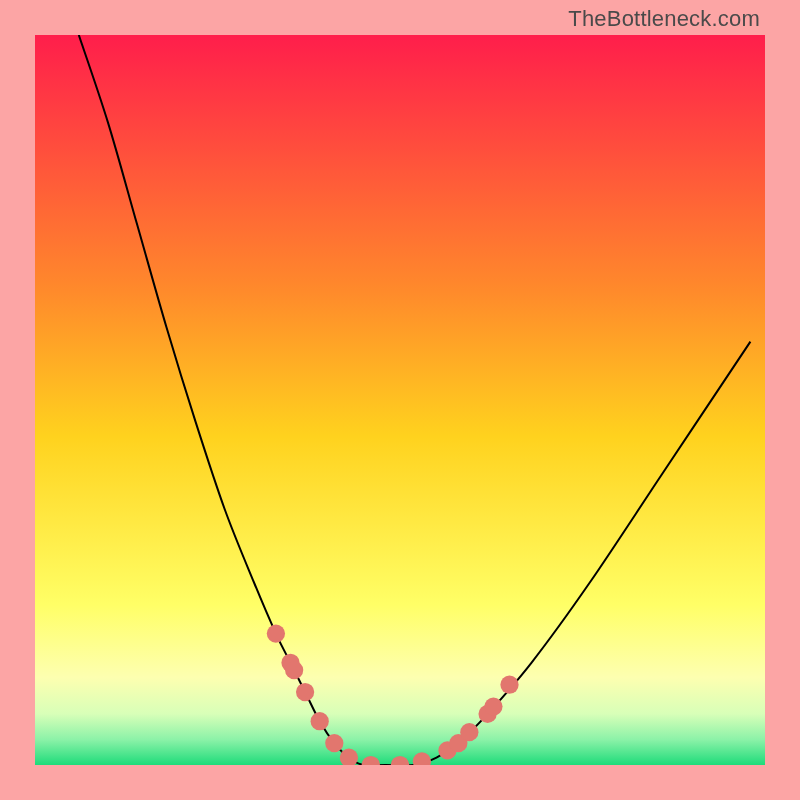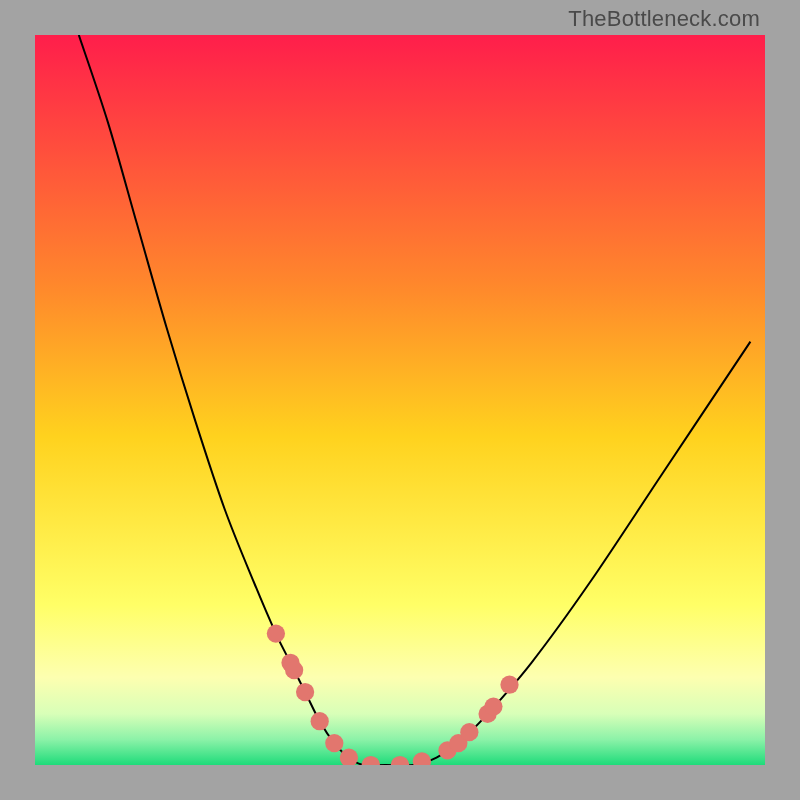--- a/index.html
+++ b/index.html
@@ -7,21 +7,21 @@
     padding: 0;
     width: 800px;
     height: 800px;
     background: #000;
     overflow: hidden;
   }
   .stage {
     position: relative;
     width: 800px;
     height: 800px;
-    background: #a3a3a3;
+    background: #fca5a5;
   }
   .plot-box {
     position: absolute;
     left: 35px;
     top: 35px;
     width: 730px;
     height: 730px;
     overflow: hidden;
   }
   .gradient-bg {

